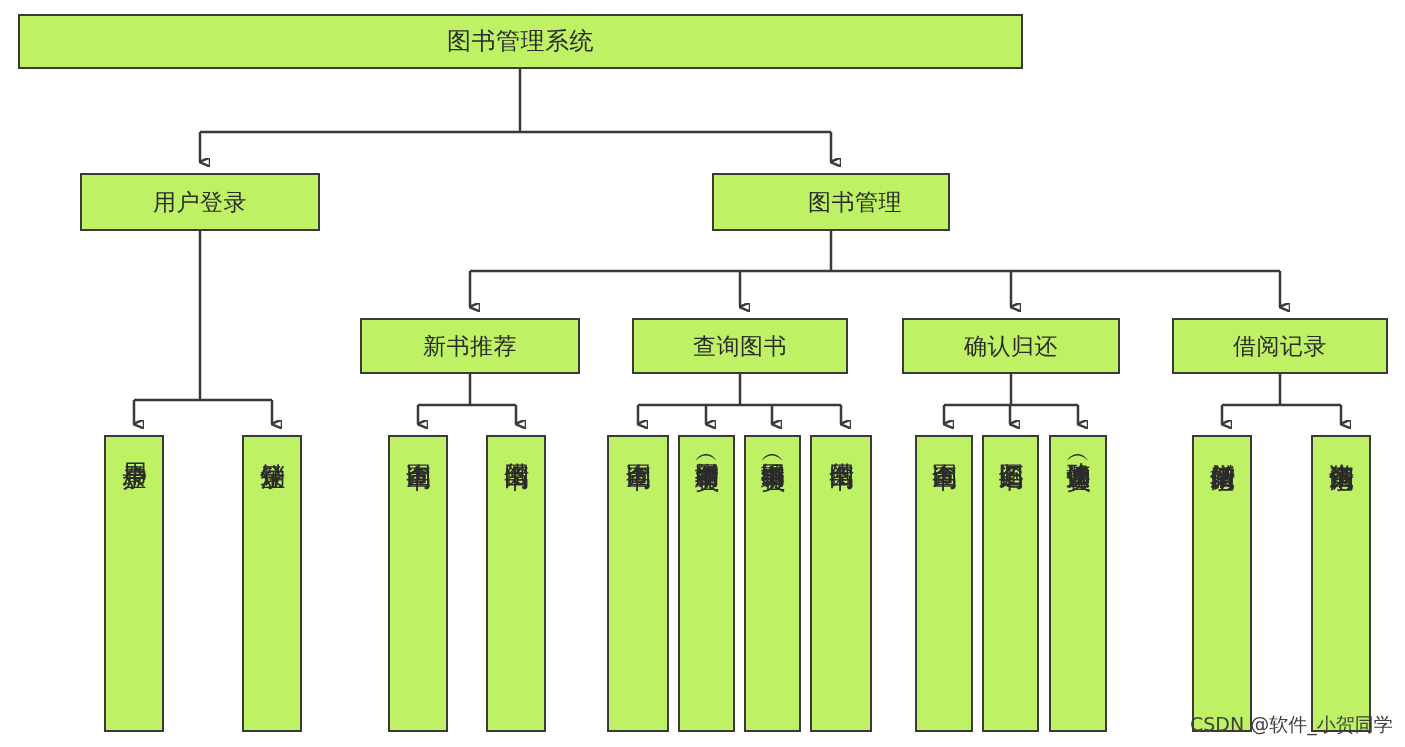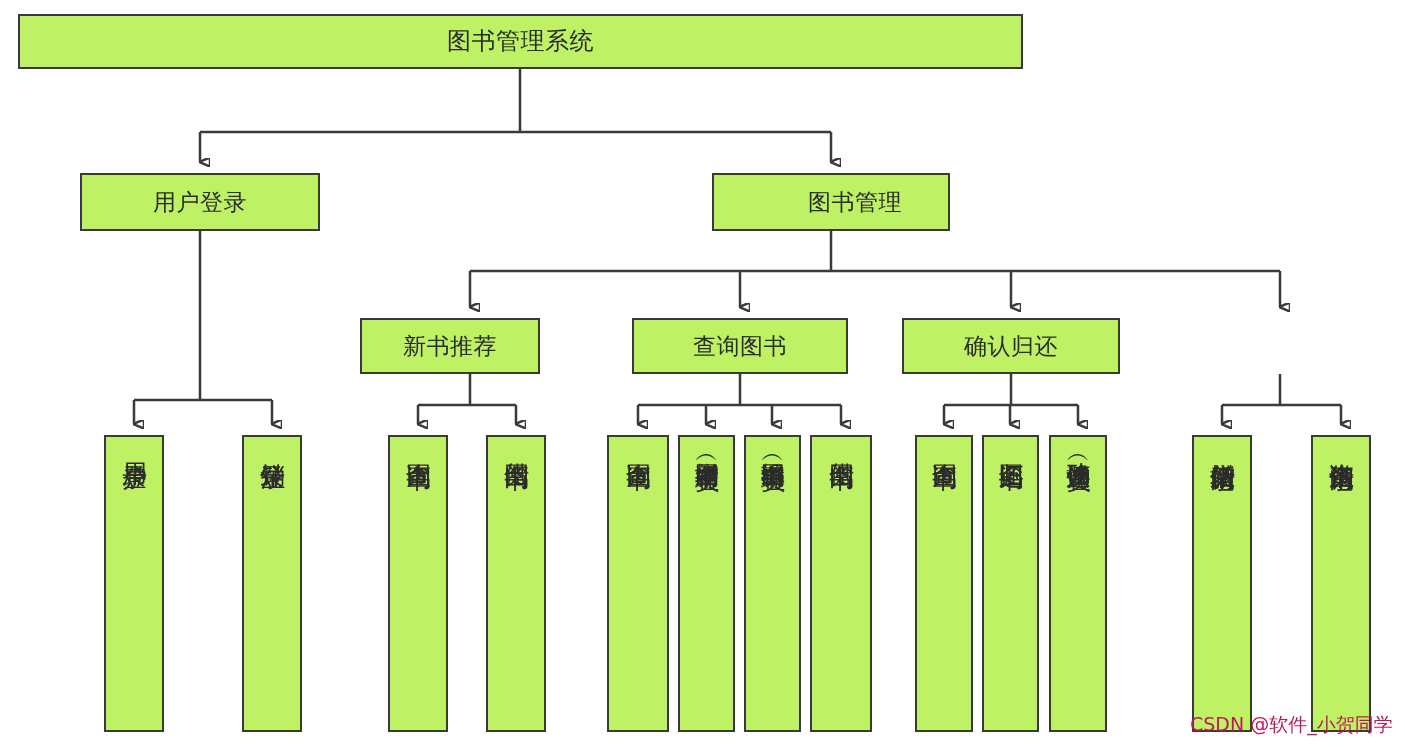--- a/index.html
+++ b/index.html
@@ -66,21 +66,21 @@
   svg#wires line, svg#wires path {
     stroke: #3a3a3a;
     stroke-width: 2.5;
     fill: none;
   }
   .watermark {
     position: absolute;
     left: 1190px;
     top: 712px;
     font-size: 19px;
-    color: #be185d;
+    color: #404040;
     white-space: nowrap;
     font-family: "DejaVu Sans", "Liberation Sans", sans-serif;
   }
 </style>
 </head>
 <body>
 
 <div id="canvas">
 
   <svg id="wires" viewBox="0 0 1405 747">
@@ -149,29 +149,32 @@
     <span class="label">图书管理系统</span>
   </div>
 
   <div class="node horiz" id="node-l2-0" style="left: 80px; top: 173px; width: 240px; height: 58px;">
     <span class="label">用户登录</span>
   </div>
   <div class="node horiz" id="node-l2-1" style="left: 712px; top: 173px; width: 238px; height: 58px; padding-left: 48px;">
     <span class="label">图书管理</span>
   </div>
 
-  <div class="node horiz" id="node-l3-0" style="left: 360px; top: 318px; width: 180px; height: 56px;">
+  <div class="node horiz" id="node-l3-0" style="left: 360px; top: 318px; width: 220px; height: 56px;">
     <span class="label">新书推荐</span>
   </div>
   <div class="node horiz" id="node-l3-1" style="left: 632px; top: 318px; width: 216px; height: 56px;">
     <span class="label">查询图书</span>
   </div>
   <div class="node horiz" id="node-l3-2" style="left: 902px; top: 318px; width: 218px; height: 56px;">
     <span class="label">确认归还</span>
   </div>
+  <div class="node horiz" id="node-l3-3" style="left: 1172px; top: 318px; width: 216px; height: 56px;">
+    <span class="label">借阅记录</span>
+  </div>
 
   <div class="node vert" id="node-leaf-0" style="left: 104px; top: 435px; width: 60px; height: 297px;">
     <span class="label">用户登录</span>
   </div>
   <div class="node vert" id="node-leaf-1" style="left: 242px; top: 435px; width: 60px; height: 297px;">
     <span class="label">注销登录</span>
   </div>
   <div class="node vert" id="node-leaf-2" style="left: 388px; top: 435px; width: 60px; height: 297px;">
     <span class="label">查询图书</span>
   </div>

